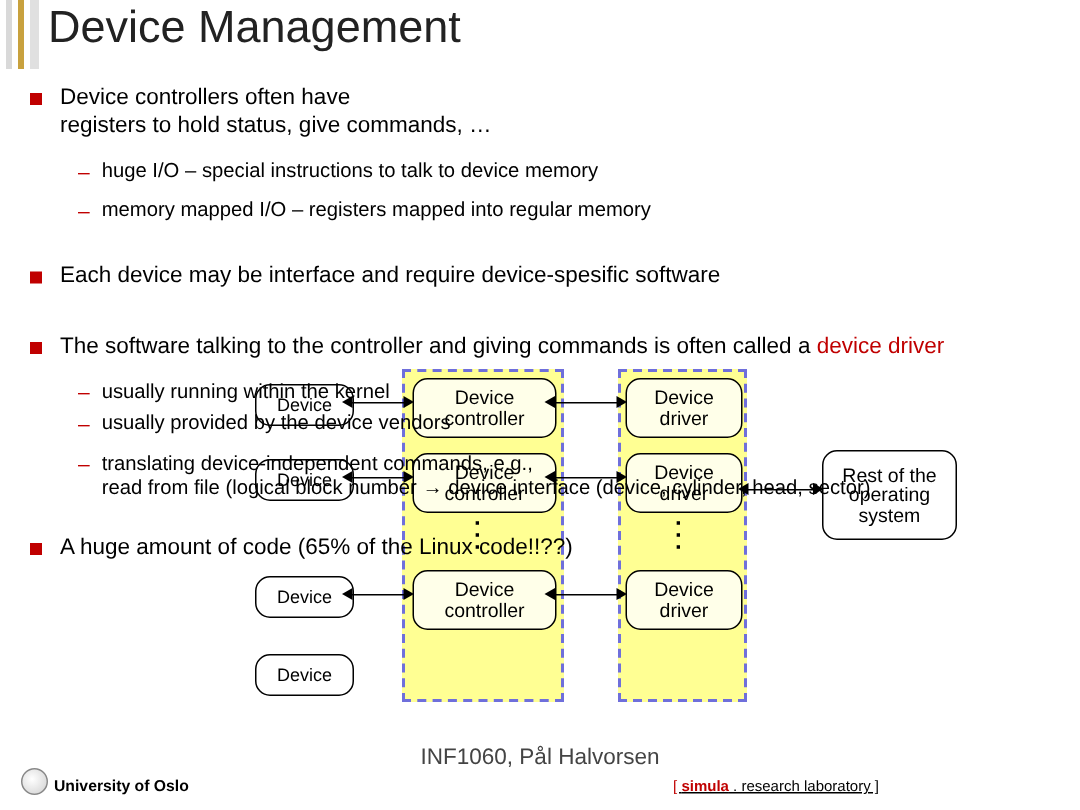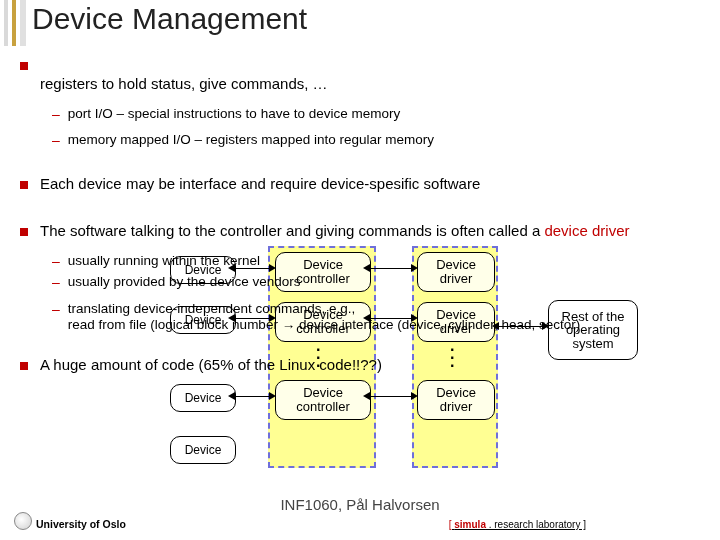--- a/index.html
+++ b/index.html
@@ -207,28 +207,28 @@
   <div class="arrow-line" style="left:496px; top:326px; width:50px;"></div>
   <div class="arrow-head-l" style="left:492px; top:322px;"></div>
   <div class="arrow-head-r" style="left:542px; top:322px;"></div>
 </div>
 
 <div class="content">
 
   <div class="bullet-row">
     <div class="sq"></div>
     <div class="b-text">
-      <br>
+      <span>Device controllers often have</span><br>
       <span>registers to hold status, give commands, …</span>
     </div>
   </div>
   <div style="height:6px;"></div>
   <div class="sub-row">
     <div class="dash">–</div>
-    <div class="s-text">port I/O – special instructions to have to device memory</div>
+    <div class="s-text">huge I/O – special instructions to talk to device memory</div>
   </div>
   <div style="height:6px;"></div>
   <div class="sub-row">
     <div class="dash">–</div>
     <div class="s-text">memory mapped I/O – registers mapped into regular memory</div>
   </div>
 
   <div style="height:22px;"></div>
 
   <div class="bullet-row">

